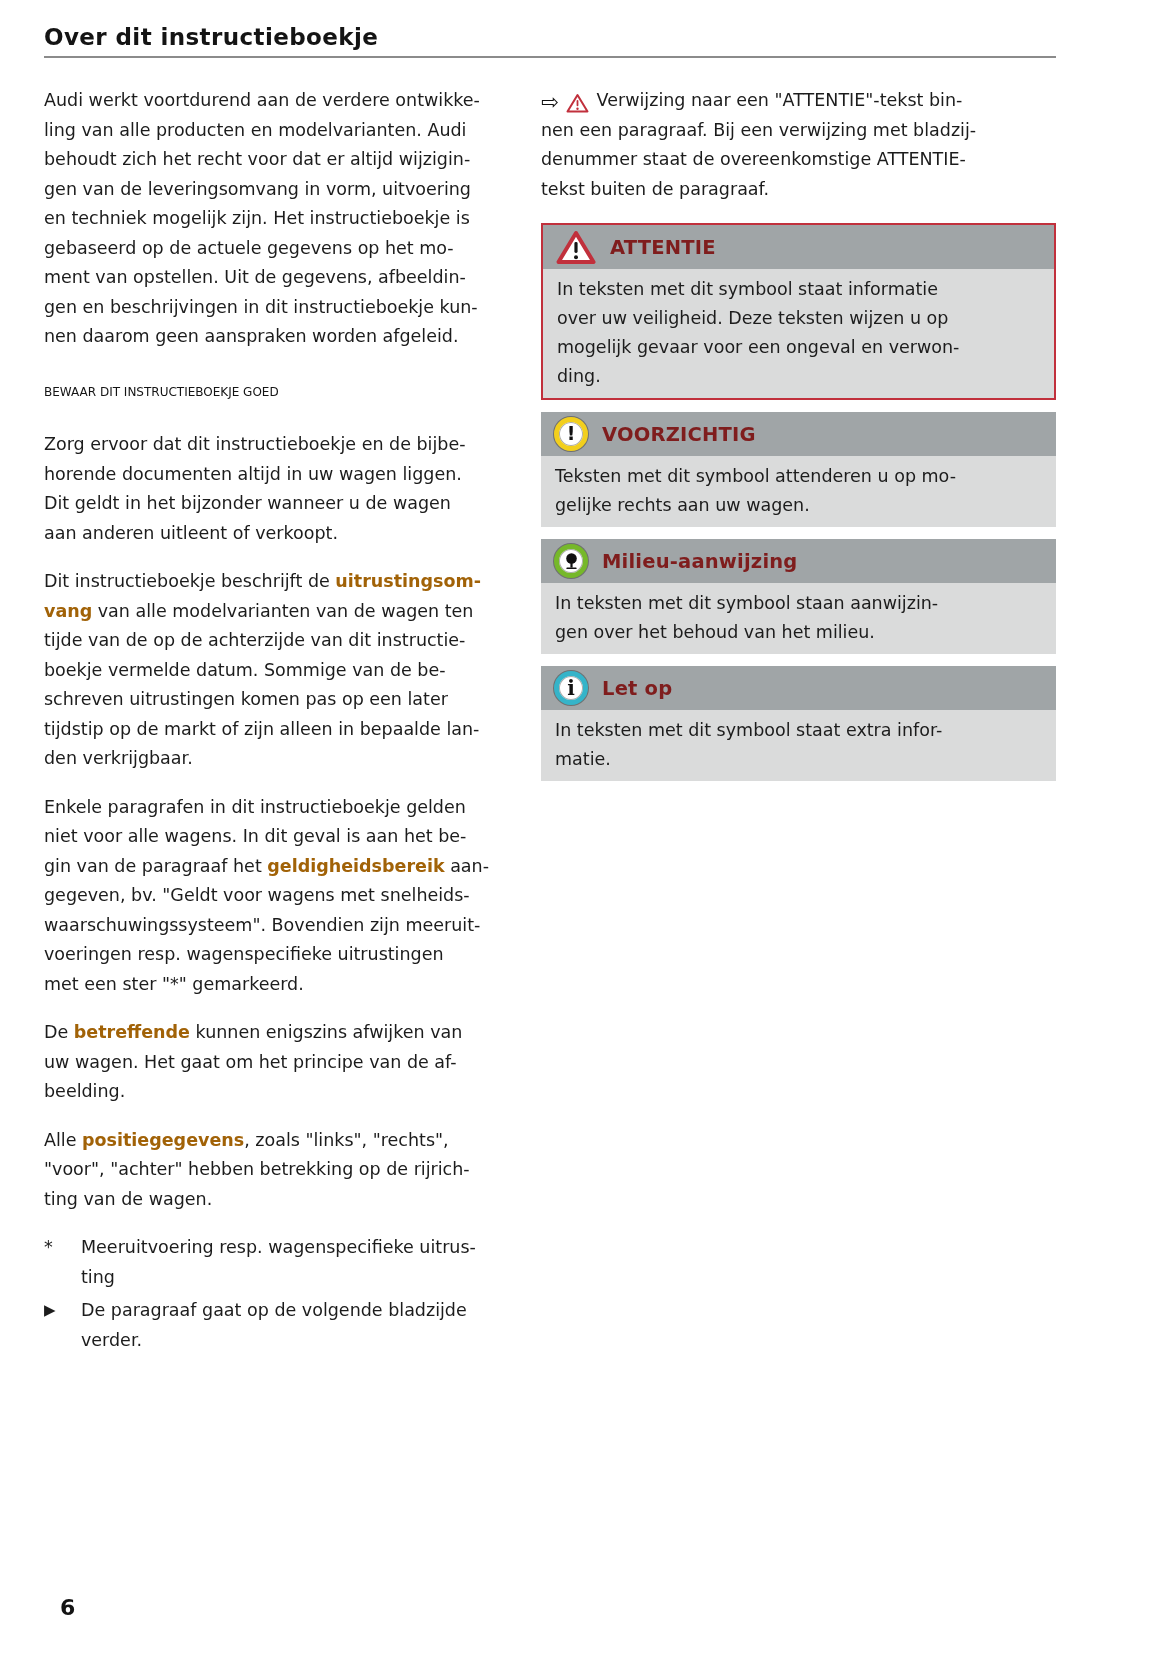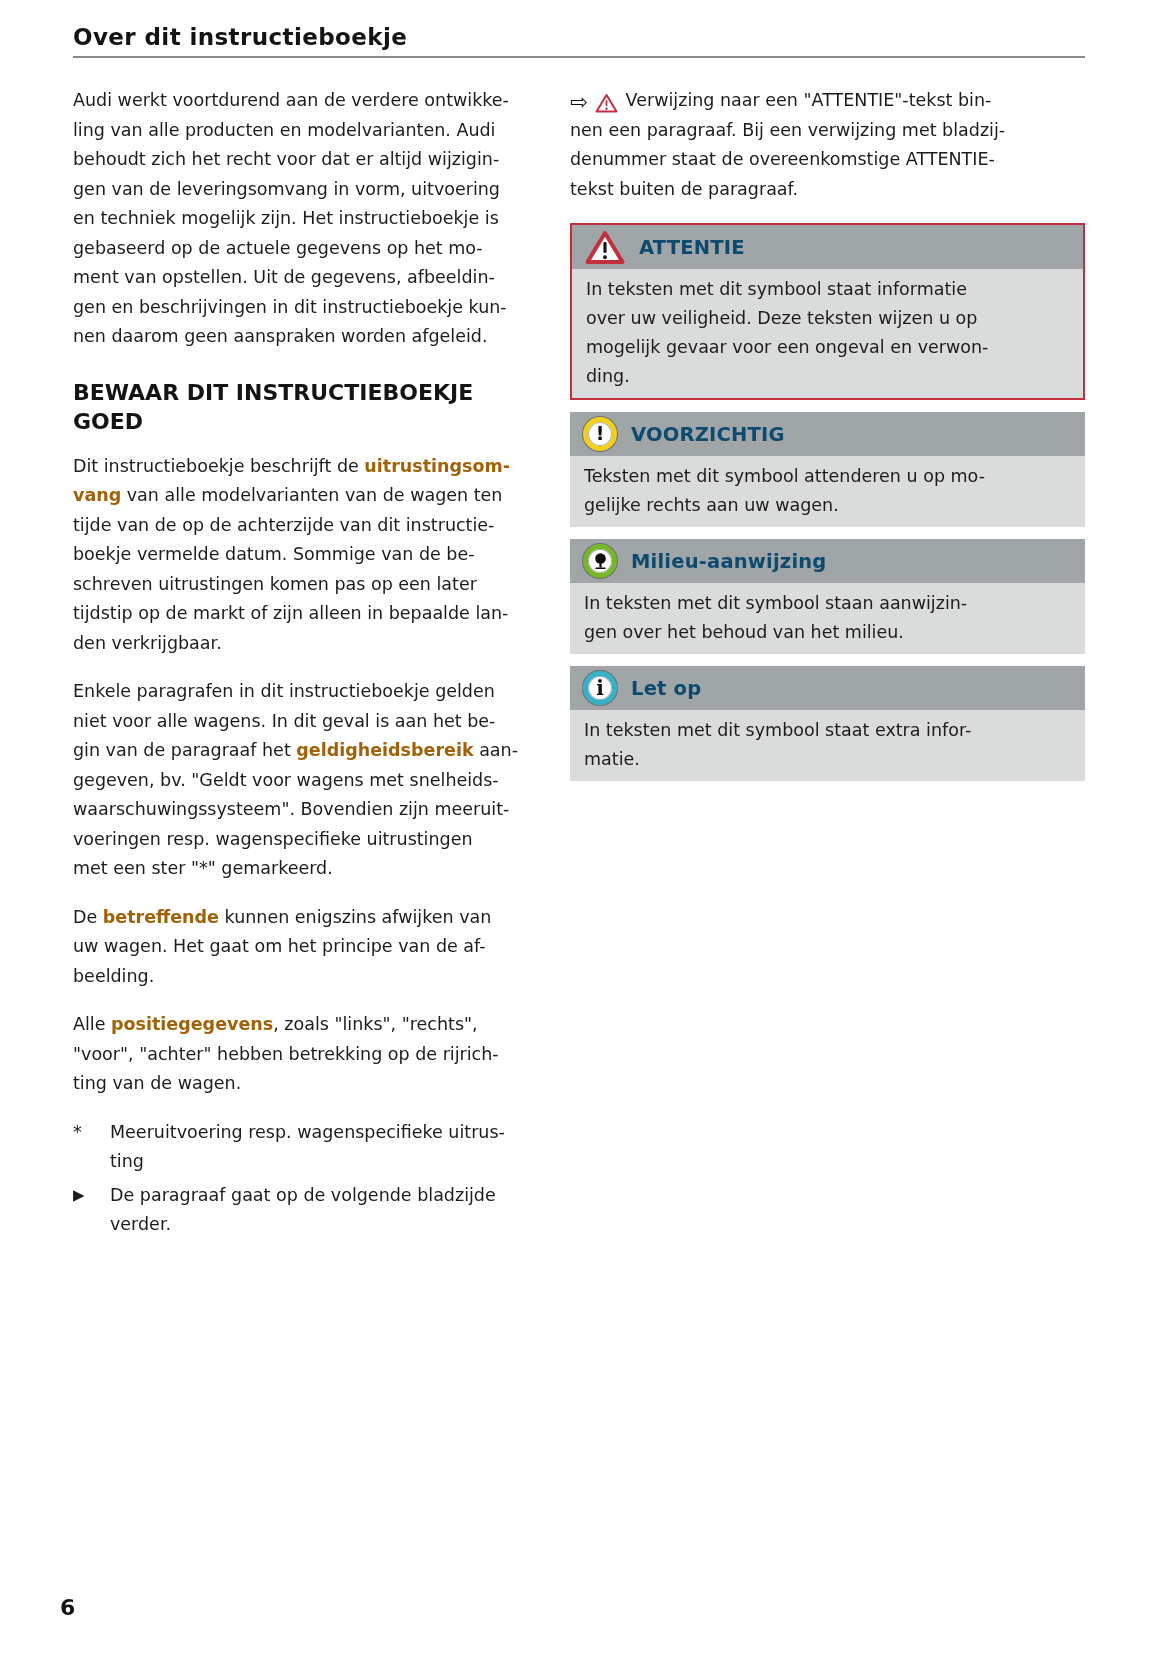--- a/index.html
+++ b/index.html
@@ -1,43 +1,43 @@
 <!DOCTYPE html>
 <html><head>
 <meta charset="utf-8">
 <style>
   html,body{margin:0;padding:0;}
   body{
     width:1165px;height:1653px;background:#ffffff;
     font-family:"DejaVu Sans",sans-serif;color:#1c1c1c;position:relative;
   }
   .page{position:absolute;inset:0;overflow:hidden;}
-  .content{position:absolute;left:73px;top:24px;width:1012px;}
+  .content{position:absolute;left:44px;top:24px;width:1012px;}
   h1.page-title{font-size:23px;line-height:26px;font-weight:bold;margin:0;color:#141414;letter-spacing:.4px;}
   .header-rule{border-bottom:2px solid #8b8b8b;margin-top:6px;}
   .columns{display:flex;gap:37px;margin-top:28px;align-items:flex-start;}
   .col-left{width:460px;flex:none;}
   .col-right{width:515px;flex:none;}
   .lines{white-space:pre-line;}
   .col-left p.lines, .intro{font-size:17.5px;line-height:29.5px;margin:0 0 19px 0;}
-  .subhead{font-size:22px;line-height:29.5px;font-weight:bold;margin:26px 0 15px 0;color:#141414;}
+  .subhead{font-size:12px;line-height:29.5px;font-weight:normal;margin:26px 0 23px 0;color:#141414;}
   strong{font-weight:bold;color:#a16207;}
   
   .fn{display:flex;font-size:17.5px;line-height:29.5px;margin:0 0 4px 0;}
   .fn-marker{width:37px;flex:none;}
   .fn-marker.tri{font-size:15px;}
   .fn .lines{flex:1;}
   
   .inline-icons{display:inline-flex;align-items:center;gap:7px;margin-right:8px;vertical-align:-3px;}
   .ref-arrow{font-size:21px;line-height:1;color:#111;}
   
   .callout{margin:0 0 12px 0;}
   .callout.bordered{border:2px solid #c1303c;}
   .callout-header{background:#a0a5a7;height:44px;display:flex;align-items:center;padding:0 13px;gap:14px;}
-  .callout-title{font-weight:bold;font-size:19.5px;color:#0c4a6e;letter-spacing:.2px;}
+  .callout-title{font-weight:bold;font-size:19.5px;color:#7f1d1d;letter-spacing:.2px;}
   .callout-body{background:#dadbdb;padding:6px 30px 7px 14px;font-size:17.5px;line-height:29px;}
   .circle-icon{
     width:24px;height:24px;border-radius:50%;background:#fff;flex:none;
     display:flex;align-items:center;justify-content:center;
     box-shadow:0 0 0 1px rgba(70,70,70,.55), inset 0 0 0 1px rgba(70,70,70,.45);
   }
   .circle-icon .glyph{font-weight:bold;font-size:19px;line-height:1;color:#101010;margin-top:-1px;}
   .circle-icon.serif .glyph{font-family:"DejaVu Serif",serif;font-size:20px;}
   .ring-yellow{border:5px solid #f2cf1d;}
   .ring-green{border:5px solid #76b82a;}
@@ -61,20 +61,24 @@
         <p class="lines">Audi werkt voortdurend aan de verdere ontwikke-
 ling van alle producten en modelvarianten. Audi
 behoudt zich het recht voor dat er altijd wijzigin-
 gen van de leveringsomvang in vorm, uitvoering
 en techniek mogelijk zijn. Het instructieboekje is
 gebaseerd op de actuele gegevens op het mo-
 ment van opstellen. Uit de gegevens, afbeeldin-
 gen en beschrijvingen in dit instructieboekje kun-
 nen daarom geen aanspraken worden afgeleid.</p>
         <h2 class="subhead">BEWAAR DIT INSTRUCTIEBOEKJE GOED</h2>
+        <p class="lines">Zorg ervoor dat dit instructieboekje en de bijbe-
+horende documenten altijd in uw wagen liggen.
+Dit geldt in het bijzonder wanneer u de wagen
+aan anderen uitleent of verkoopt.</p>
         <p class="lines">Dit instructieboekje beschrijft de <strong>uitrustingsom-</strong>
 <strong>vang</strong> van alle modelvarianten van de wagen ten
 tijde van de op de achterzijde van dit instructie-
 boekje vermelde datum. Sommige van de be-
 schreven uitrustingen komen pas op een later
 tijdstip op de markt of zijn alleen in bepaalde lan-
 den verkrijgbaar.</p>
         <p class="lines">Enkele paragrafen in dit instructieboekje gelden
 niet voor alle wagens. In dit geval is aan het be-
 gin van de paragraaf het <strong>geldigheidsbereik</strong> aan-

